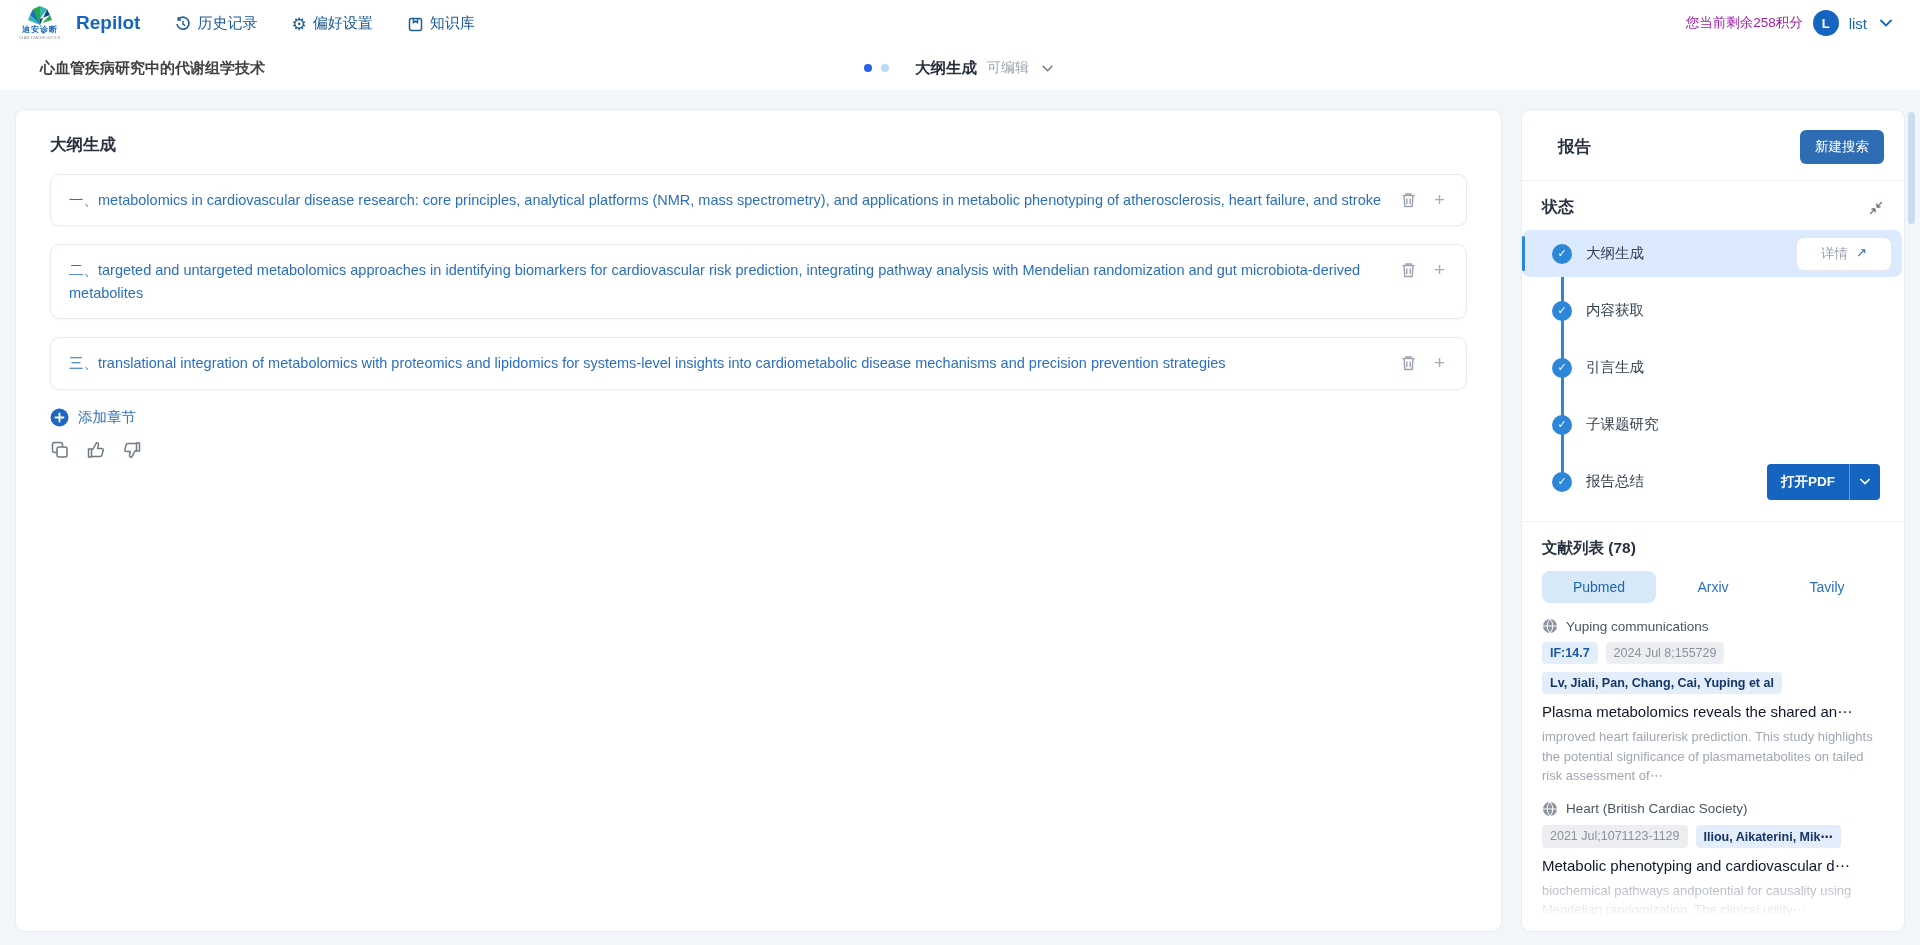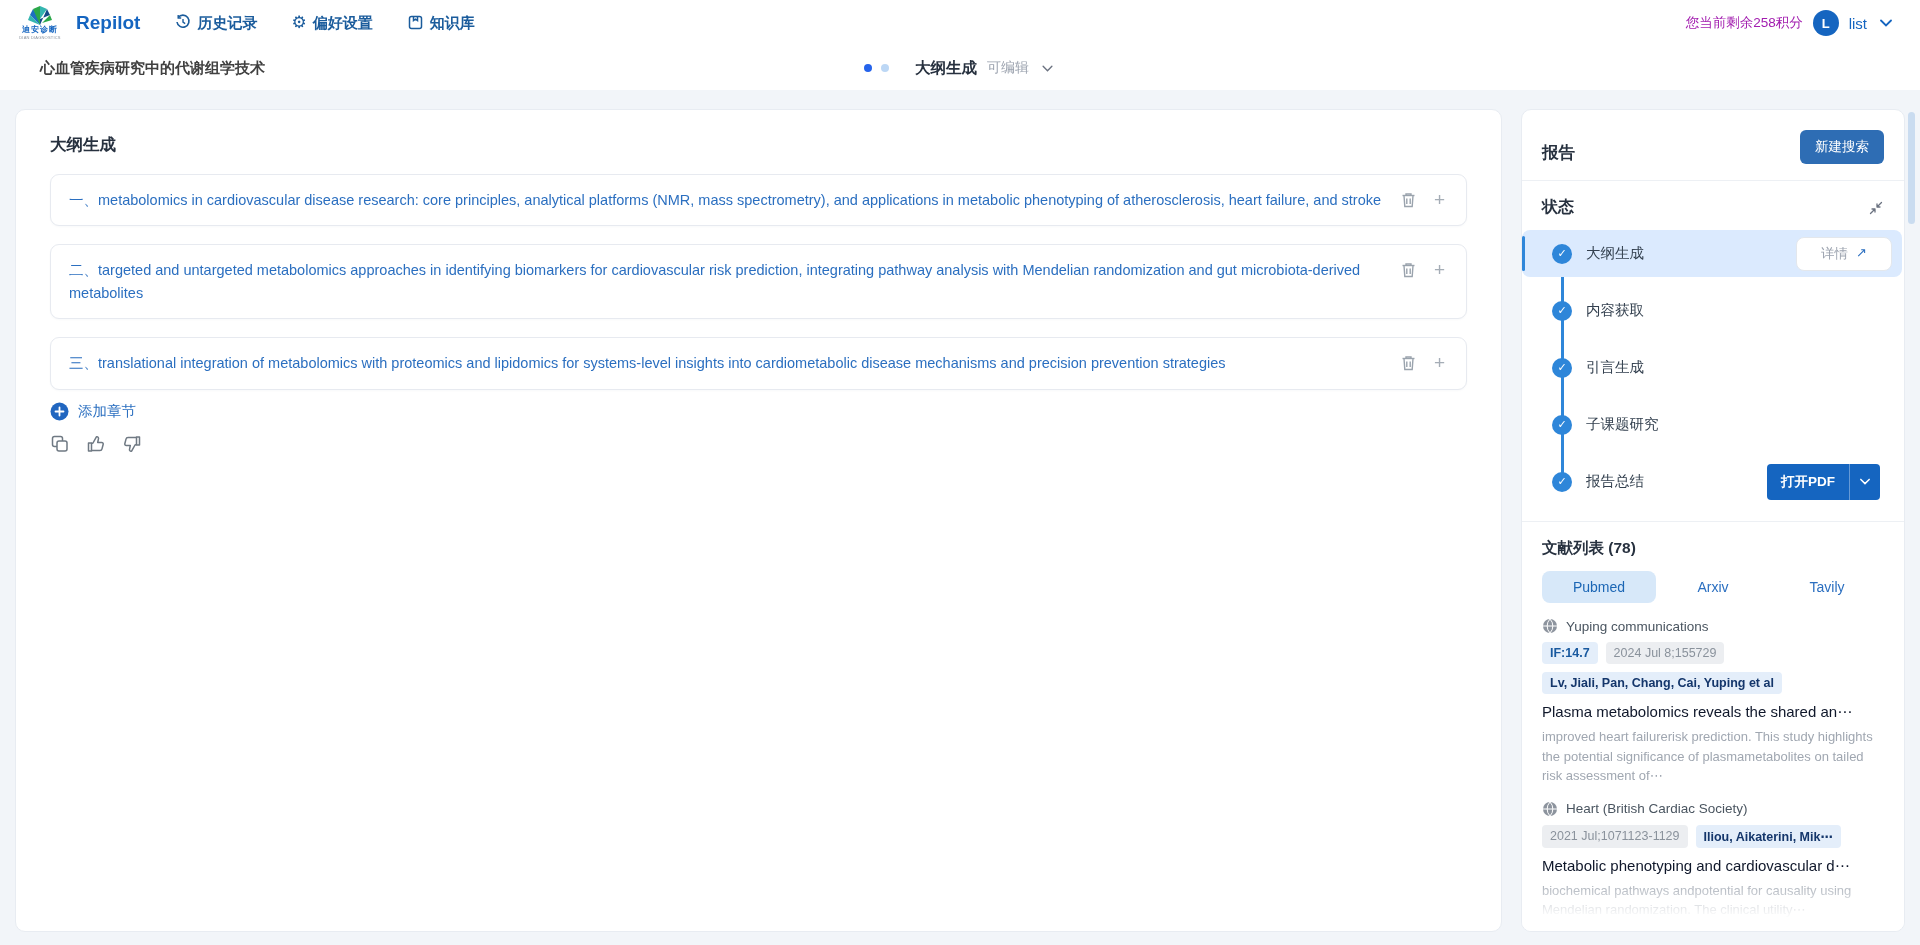--- a/index.html
+++ b/index.html
@@ -8,21 +8,21 @@
     font-family:"Liberation Sans","DejaVu Sans",sans-serif;
     background:#f2f5f9; color:#1f2937; overflow:hidden;
   }
   
   .topbar { background:#fff; height:46px; display:flex; align-items:center; padding:0 26px 0 18px; }
   .logo { display:flex; flex-direction:column; align-items:center; width:44px; margin-right:14px; }
   .logo-cn { font-size:8px; font-weight:bold; color:#1565c0; letter-spacing:1px; line-height:1.1; }
   .logo-en { font-size:4px; color:#8a929c; letter-spacing:.2px; }
   .app-name { font-size:19px; font-weight:bold; color:#1565c0; margin-right:34px; }
   .nav { display:flex; gap:34px; align-items:center; }
-  .nav-item { display:flex; align-items:flex-start; gap:6px; color:#1b5c9c; font-size:15px; font-weight:bold; cursor:pointer; }
+  .nav-item { display:flex; align-items:flex-end; gap:6px; color:#1b5c9c; font-size:15px; font-weight:normal; cursor:pointer; }
   .nav-item .gear { font-size:17px; line-height:1; }
   .top-right { margin-left:auto; display:flex; align-items:center; gap:10px; }
   .credits { color:#a21caf; font-size:13.5px; }
   .avatar { width:26px; height:26px; border-radius:50%; background:#1565c0; color:#fff; font-size:13px; font-weight:bold; display:flex; align-items:center; justify-content:center; }
   .username { color:#1565c0; font-size:15px; }
   
   .subbar { background:#fff; height:44px; position:relative; display:flex; align-items:center; padding:0 40px; }
   .doc-title { font-size:15px; font-weight:bold; color:#404040; }
   .stage-center { position:absolute; left:50%; top:0; height:100%; transform:translateX(-50%); display:flex; align-items:center; gap:10px; }
   .dots { display:flex; gap:9px; margin-right:16px; }
@@ -33,27 +33,27 @@
   
   .content { display:flex; padding:19px 15px 17px 15px; gap:19px; height:859px; }
   .panel { background:#fff; border:1px solid #e8ecf2; border-radius:10px; }
   .main-panel { flex:1; padding:24px 34px; }
   .main-title { font-size:16.5px; font-weight:bold; color:#27313f; }
   .outline-card { border:1px solid #e7eaf0; border-radius:9px; background:#fff; padding:14px 18px; display:flex; gap:16px; margin-top:18px; box-shadow:0 1px 2px rgba(30,50,90,.03); }
   .outline-text { flex:1; font-size:14.5px; font-weight:500; color:#2b6fc0; line-height:1.55; }
   .card-actions { display:flex; gap:14px; color:#9aa3ad; padding-top:2px; }
   .icon-btn { width:17px; height:17px; cursor:pointer; display:inline-flex; align-items:center; justify-content:center; }
   .plus-glyph { font-size:19px; line-height:1; color:#a5adb6; font-weight:400; }
-  .add-chapter { display:flex; align-items:flex-start; gap:9px; margin-top:12px; cursor:pointer; width:fit-content; }
+  .add-chapter { display:flex; align-items:flex-start; gap:9px; margin-top:18px; cursor:pointer; width:fit-content; }
   .add-chapter-label { color:#2b6fc0; font-size:14.5px; }
   .feedback-row { display:flex; gap:17px; margin-top:14px; align-items:center; }
   .feedback-row .icon-btn { width:19px; height:19px; color:#6f7983; }
   
   .sidebar { width:384px; padding:20px 20px 0 20px; position:relative; overflow:hidden; }
-  .side-head { display:flex; align-items:flex-end; justify-content:space-between; }
+  .side-head { display:flex; align-items:center; justify-content:space-between;margin-left:16px; }
   .side-title { font-size:16.5px; font-weight:bold; color:#27313f; }
   .btn-primary { background:#2e6db4; color:#fff; font-size:13.5px; border:none; border-radius:6px; padding:8px 15px; cursor:pointer; }
   .divider { height:1px; background:#edf0f4; margin:16px -20px; }
   .status-head { display:flex; align-items:center; justify-content:space-between; }
   .status-title { font-size:16px; font-weight:bold; color:#27313f; }
   .steps { position:relative; margin-top:12px; }
   .steps-line { position:absolute; left:19px; top:24px; height:228px; width:2.5px; background:#2e86d9; border-radius:2px; }
   .step { position:relative; display:flex; align-items:center; height:47px; margin-bottom:10px; padding:0 4px 0 10px; }
   .step.active { background:#dbeafe; border-radius:8px; margin-left:-20px; margin-right:-18px; padding-left:30px; padding-right:10px; }
   .step.active::before { content:""; position:absolute; left:0; top:6px; bottom:6px; width:3px; background:#2e86d9; border-radius:2px; }

